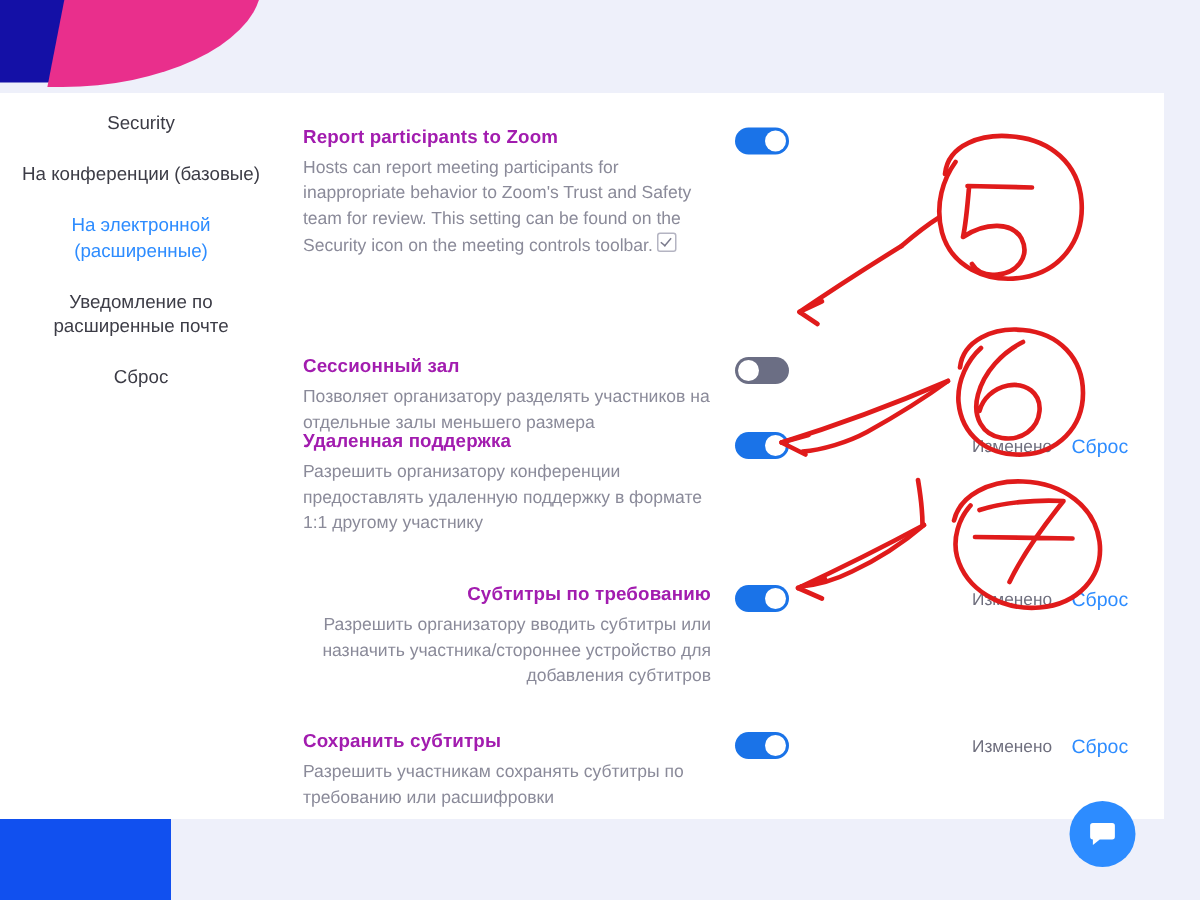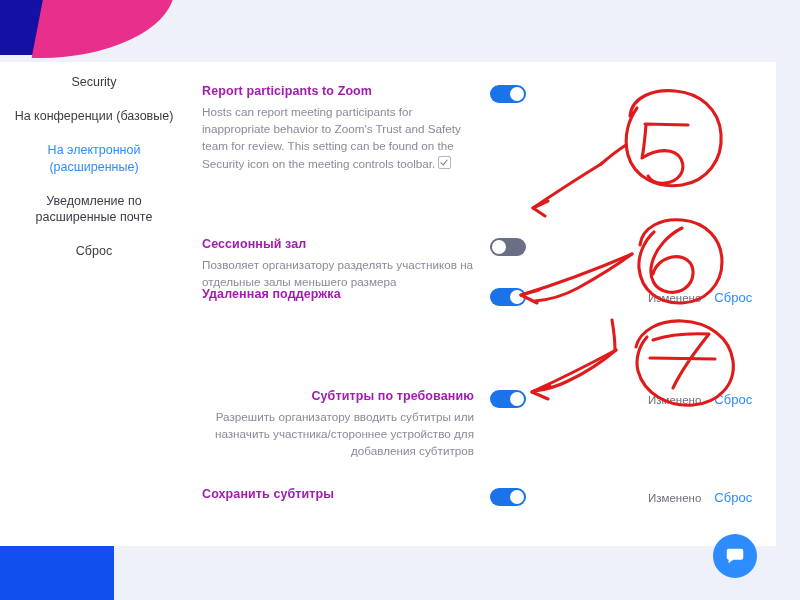--- a/index.html
+++ b/index.html
@@ -222,20 +222,21 @@
         <p class="setting-desc">Позволяет организатору разделять участников на отдельные залы меньшего размера</p>
       </div>
       <div class="toggle off" style="left:288px; top:1px;">
         <span class="knob"></span>
       </div>
     </div>
 
     <div class="setting-row" style="top:225px;">
       <div class="setting-text">
         <p class="setting-title">Удаленная поддержка</p>
+        <p class="setting-desc">Разрешить организатору конференции предоставлять удаленную поддержку в формате 1:1 другому участнику</p>
       </div>
       <div class="toggle on" style="left:288px; top:1px;">
         <span class="knob"></span>
       </div>
       <div class="meta-group" style="left:446px; top:3px;">
         <span class="meta-modified">Изменено</span>
         <span class="meta-reset">Сброс</span>
       </div>
     </div>
 
@@ -249,20 +250,21 @@
       </div>
       <div class="meta-group" style="left:446px; top:3px;">
         <span class="meta-modified">Изменено</span>
         <span class="meta-reset">Сброс</span>
       </div>
     </div>
 
     <div class="setting-row" style="top:425px;">
       <div class="setting-text">
         <p class="setting-title">Сохранить субтитры</p>
+        <p class="setting-desc">Разрешить участникам сохранять субтитры по требованию или расшифровки</p>
       </div>
       <div class="toggle on" style="left:288px; top:1px;">
         <span class="knob"></span>
       </div>
       <div class="meta-group" style="left:446px; top:3px;">
         <span class="meta-modified">Изменено</span>
         <span class="meta-reset">Сброс</span>
       </div>
     </div>
 

